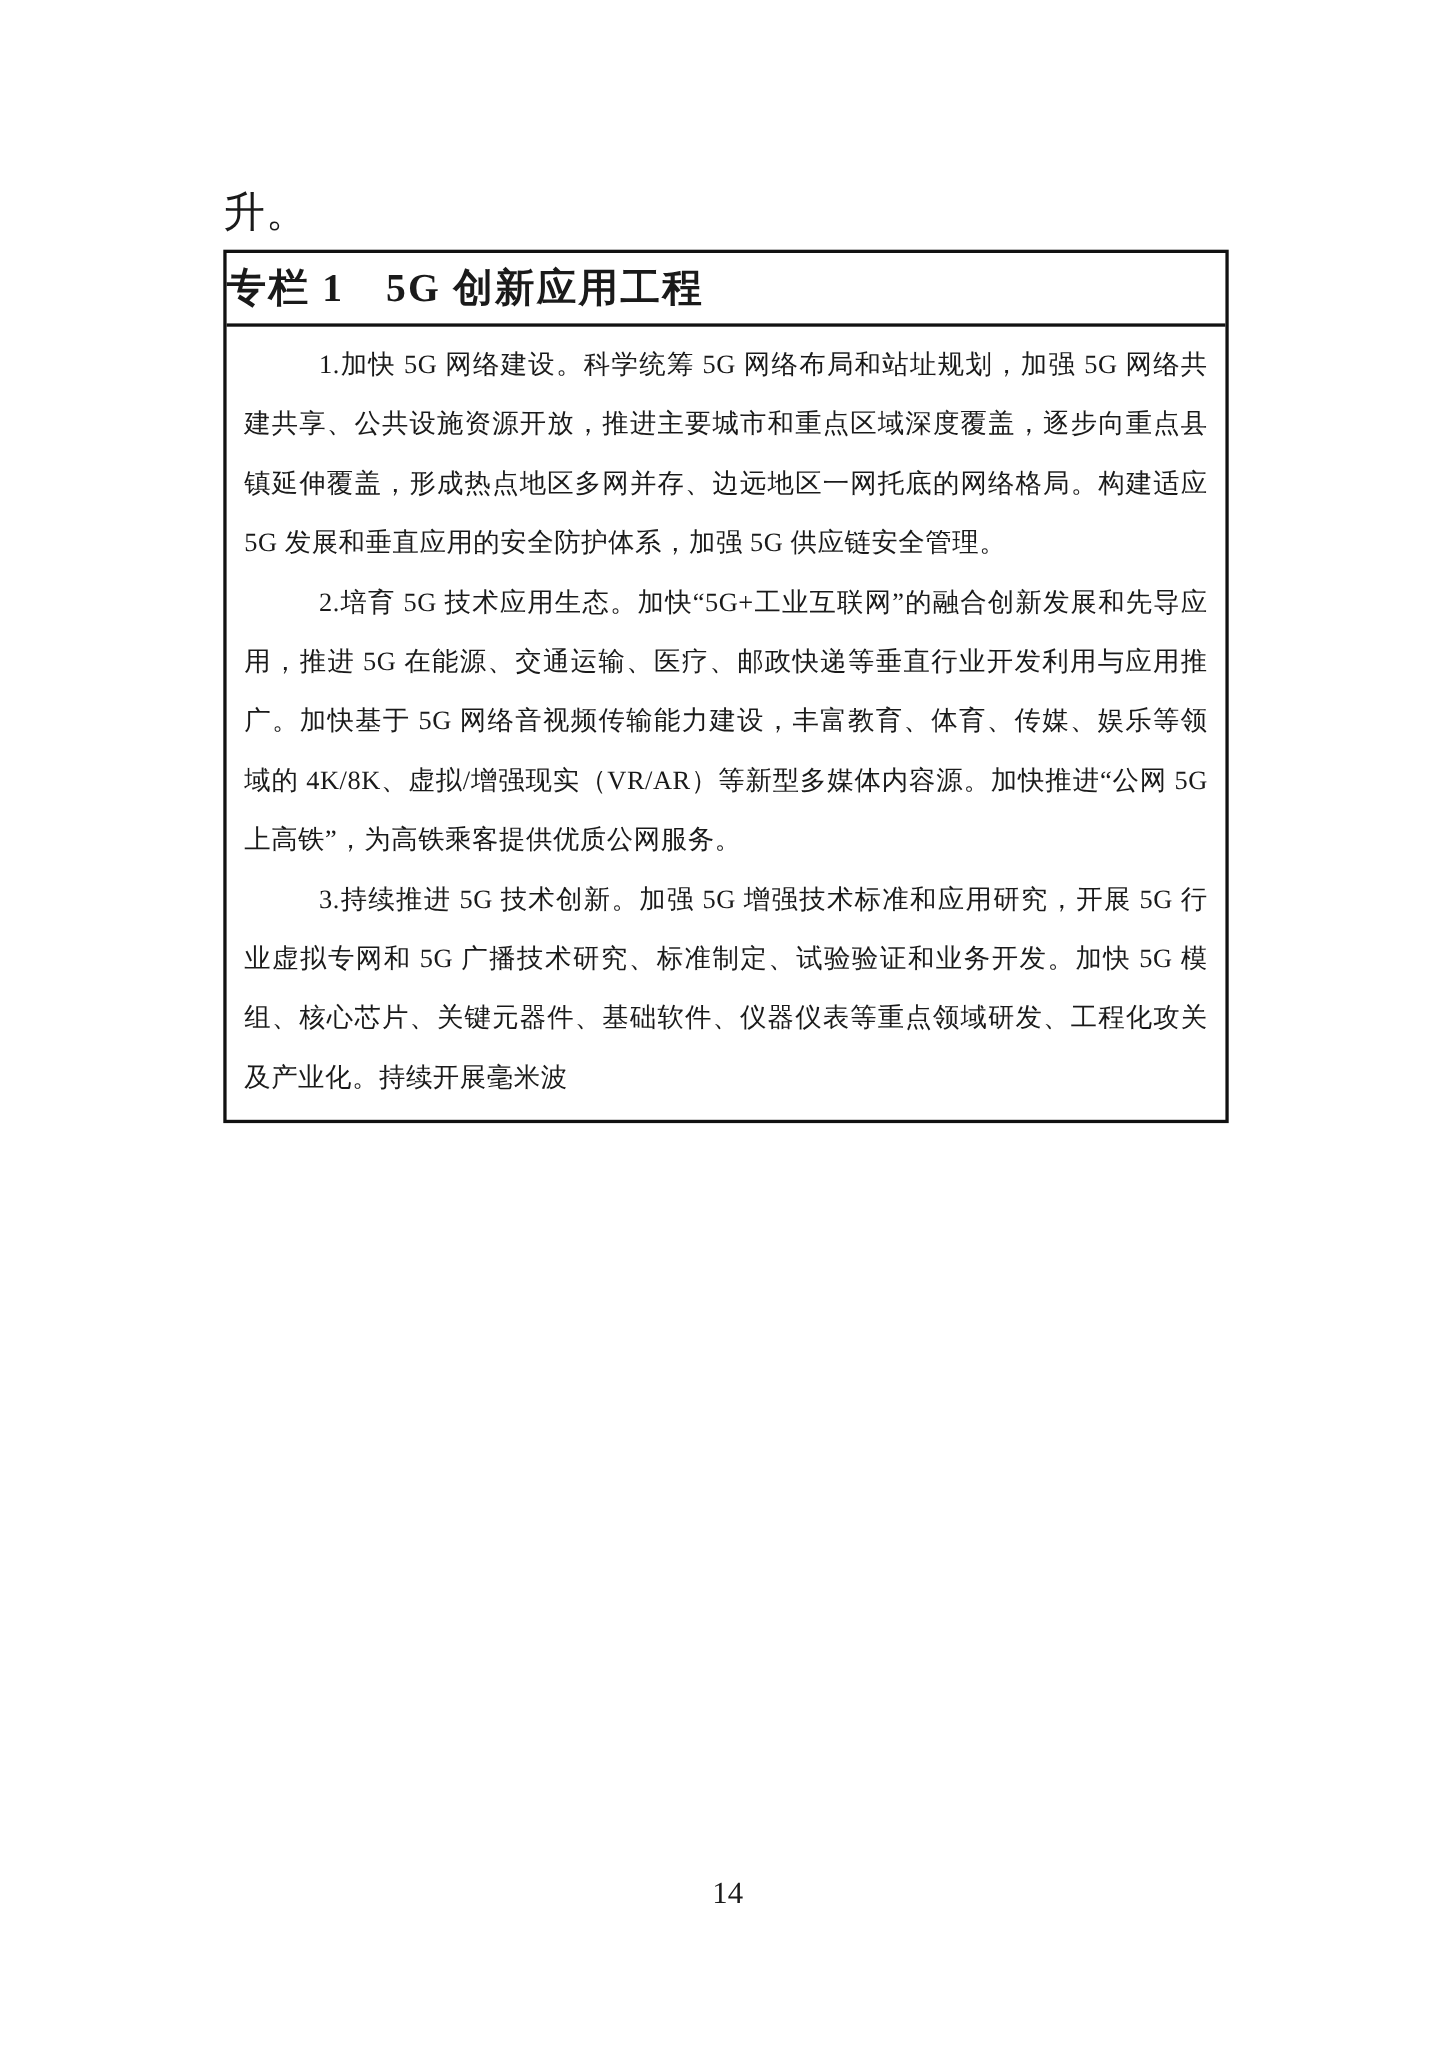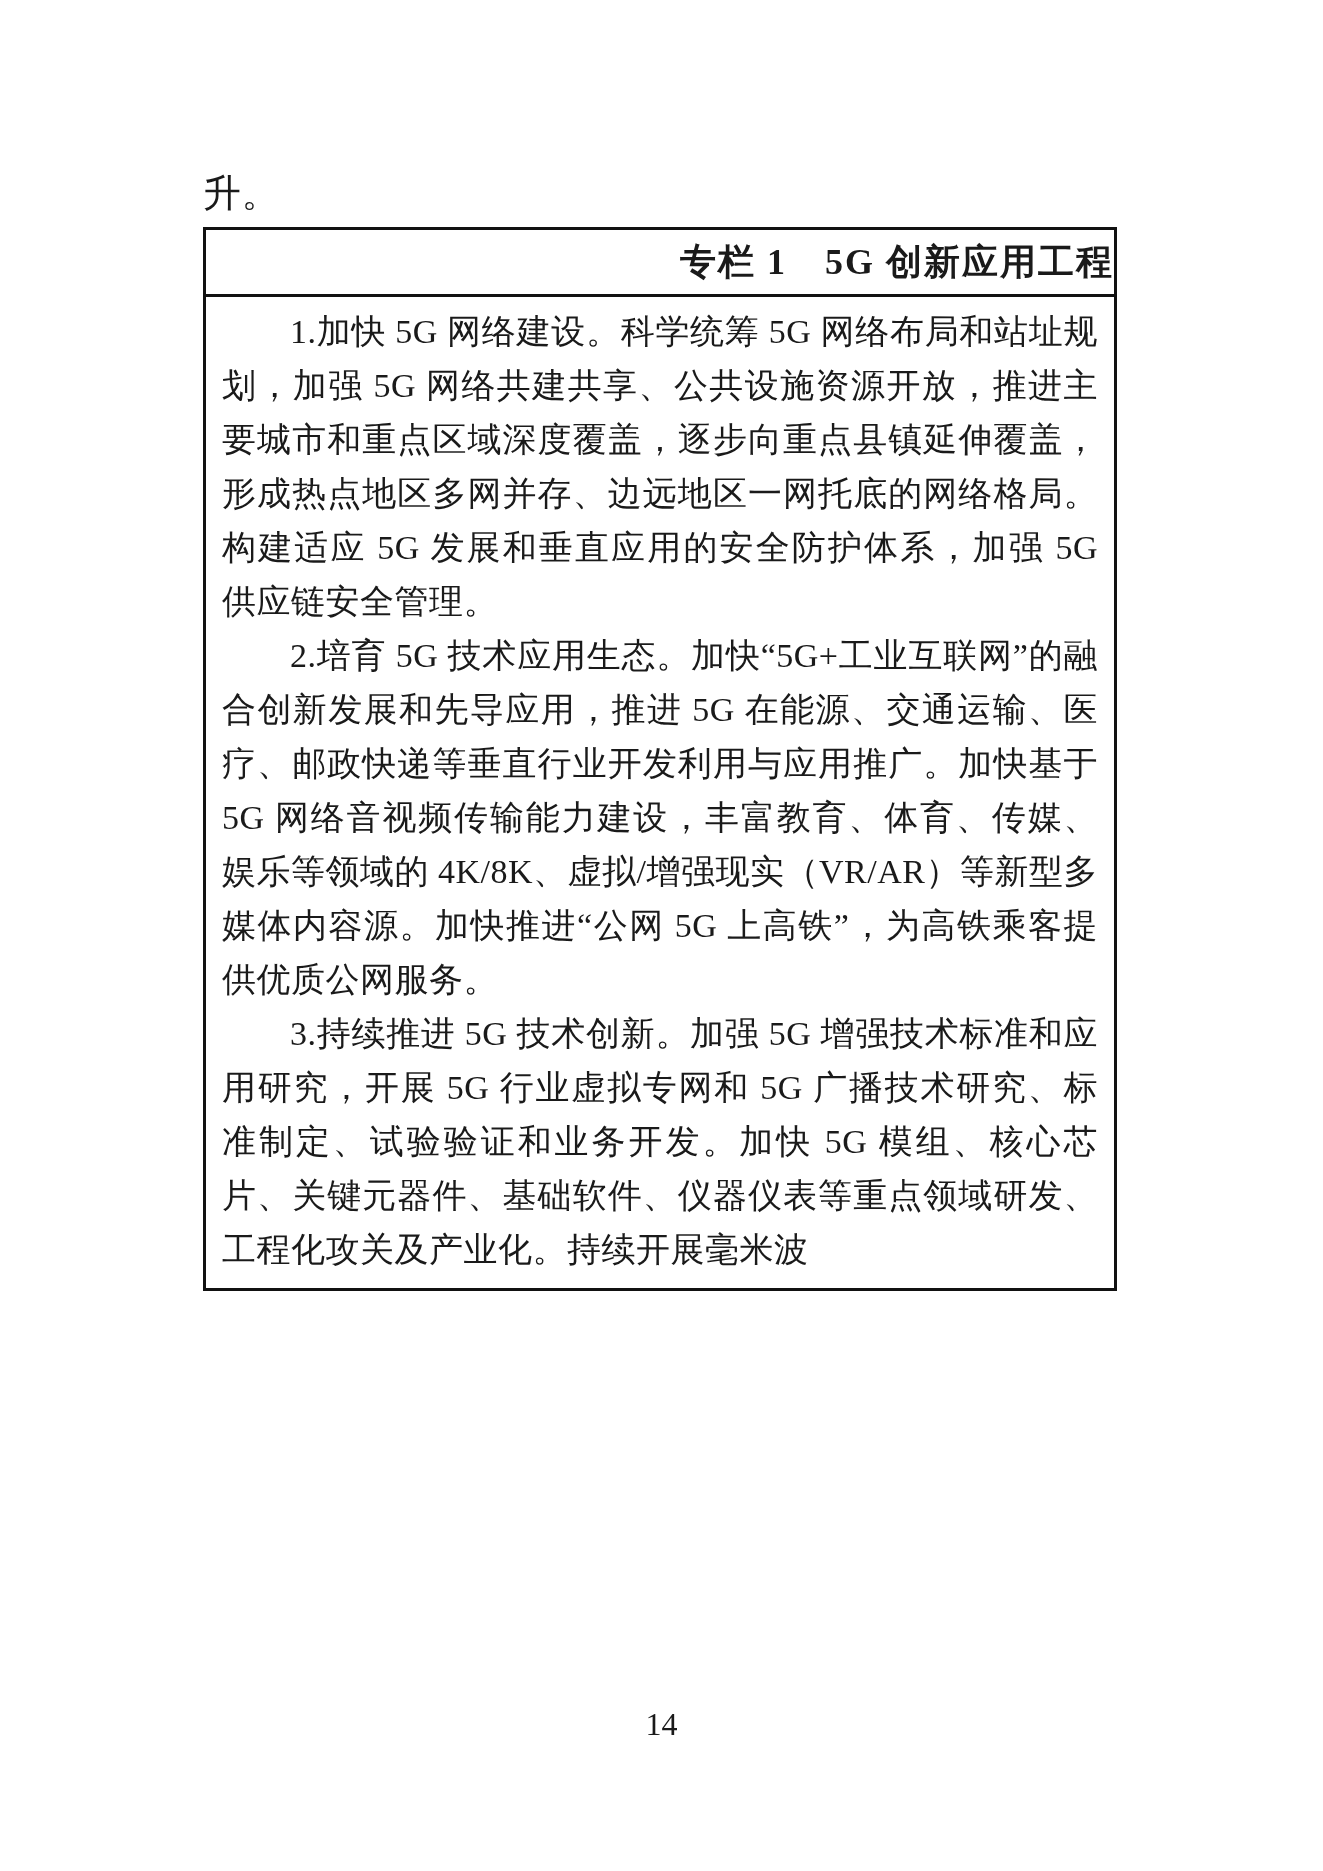--- a/index.html
+++ b/index.html
@@ -39,46 +39,46 @@
     font-weight: 700;
   }
   .callout {
     margin-top: 0;
     border: 3px solid #111111;
     background: #ffffff;
   }
   .callout-header {
     height: 64px;
     line-height: 64px;
-    text-align: right;
+    text-align: left;
     font-weight: 700;
     font-size: 36px;
     border-bottom: 3px solid #111111;
     letter-spacing: 2px;
   }
   .callout-body {
     padding: 8px 16px 11px 16px;
   }
   .box-para {
     margin: 0;
-    font-size: 34px;
+    font-size: 24px;
     line-height: 54px;
     text-indent: 68px;
     text-align: justify;
     text-justify: inter-character;
     word-break: break-all;
     letter-spacing: 0.5px;
   }
   .page-number {
     position: absolute;
     top: 1706px;
     left: 0;
     width: 100%;
     text-align: center;
-    font-size: 32px;
+    font-size: 28px;
     color: #1a1a1a;
   }
 </style>
 </head>
 <body>
 
 <div class="page">
   <div class="content">
 
     <p class="para">升。</p>

